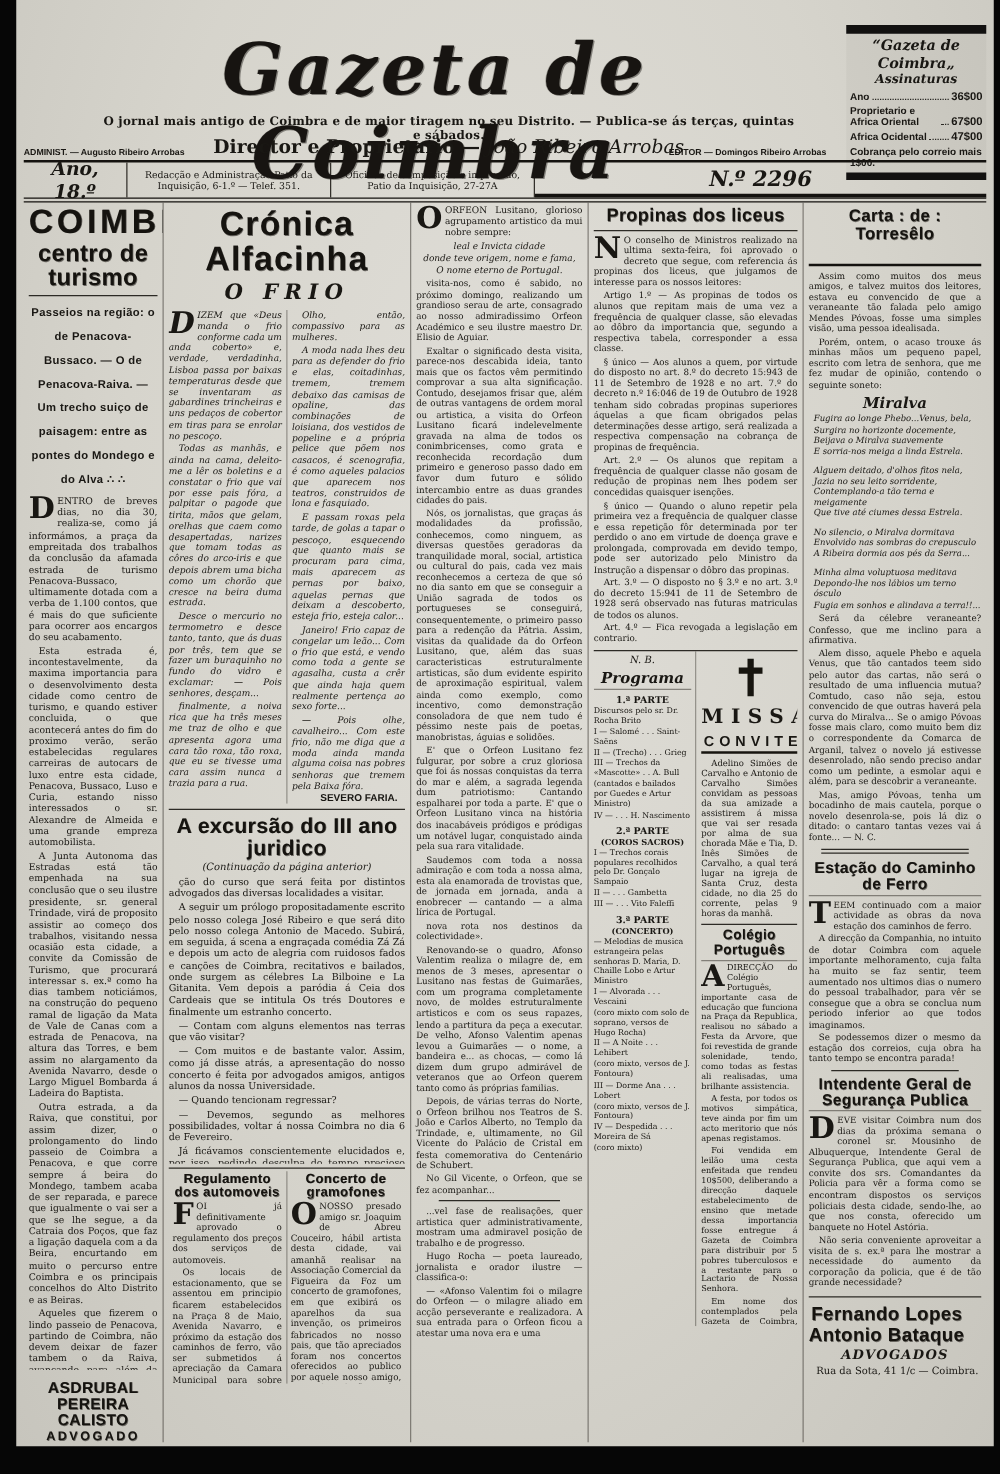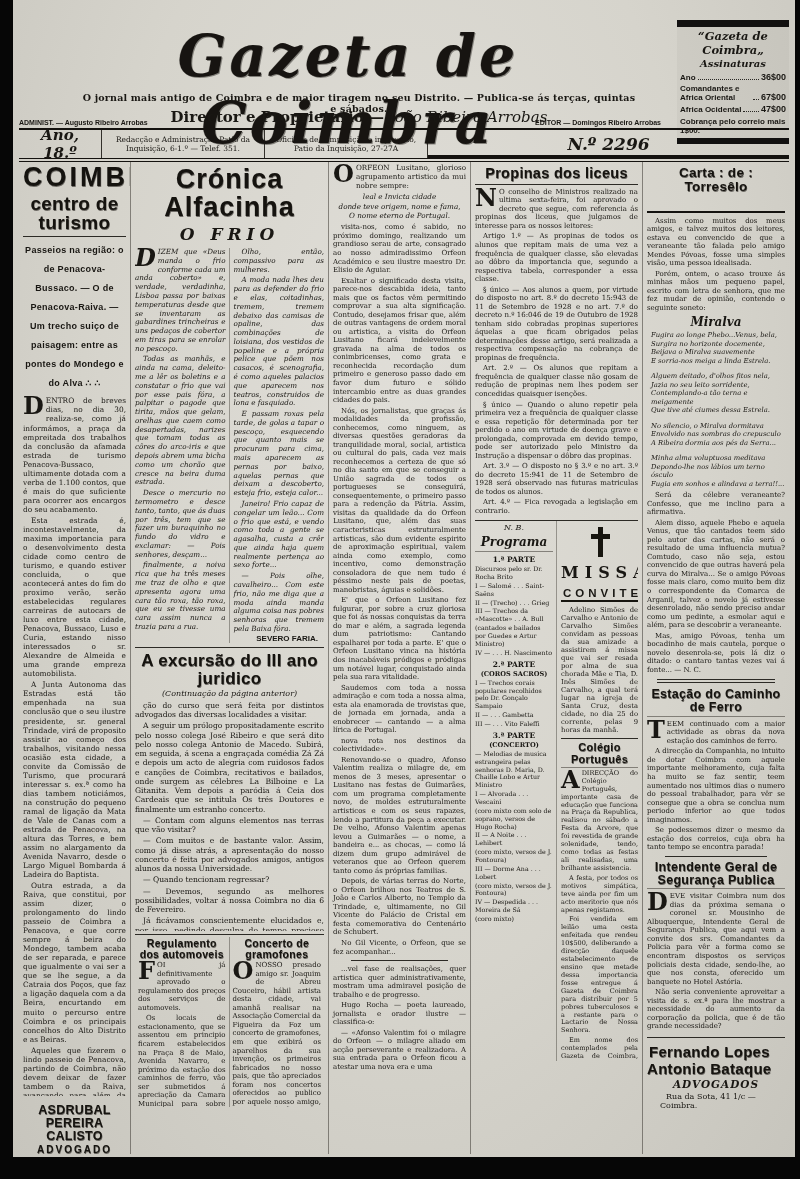--- a/index.html
+++ b/index.html
@@ -113,21 +113,21 @@
               text-align:center;margin:3px 0 2px 0;}
   .poem{font-style:italic;font-size:6.8px;margin-bottom:3px;}
   .poem div{line-height:1.25;min-height:7px;text-align:left;padding-left:4px;}
   .estacao-title{font-size:12.5px;border-bottom:1px solid rgba(45,42,36,.5);padding-bottom:2px;margin-bottom:3px;}
   .intendente-title{font-size:12.5px;border-bottom:1px solid rgba(45,42,36,.5);padding-bottom:2px;margin-bottom:3px;}
   .c5-body{font-size:7px;}
   .ad2{margin-top:6px;border-top:1px solid #2c2a25;padding-top:4px;}
   .ad2 .n1{font-size:15px;text-align:left;padding-left:2px;}
   .ad2 .n2{font-size:15px;text-align:left;padding-right:6px;}
   .ad2 .role{font-style:italic;font-weight:bold;font-size:10.5px;text-align:center;letter-spacing:1px;margin:2px 0;}
-  .ad2 .addr{font-size:8px;text-indent:6px;text-align:left;margin-left:13px;}
+  .ad2 .addr{font-size:8px;text-indent:6px;text-align:left;}
 </style>
 </head>
 <body>
 
 <div class="page">
   <div class="paper">
 
     <div class="masthead">
       <div class="mast-title">Gazeta de Coimbra</div>
       <div class="mast-tagline">O jornal mais antigo de Coimbra e de maior tiragem no seu Distrito. — Publica-se ás terças, quintas e sábados.</div>
@@ -140,21 +140,21 @@
 
       <div class="subs">
         <div class="subs-title">“Gazeta de Coimbra„</div>
         <div class="subs-sub">Assinaturas</div>
         <div class="subs-row">
           <span class="lbl">Ano</span>
           <span class="dots"></span>
           <span class="val">36$00</span>
         </div>
         <div class="subs-row">
-          <span class="lbl">Comandantes e Africa Oriental</span>
+          <span class="lbl">Proprietario e Africa Oriental</span>
           <span class="dots"></span>
           <span class="val">67$00</span>
         </div>
         <div class="subs-row">
           <span class="lbl">Africa Ocidental</span>
           <span class="dots"></span>
           <span class="val">47$00</span>
         </div>
         <div class="subs-note">Cobrança pelo correio mais 1$00.</div>
       </div>

